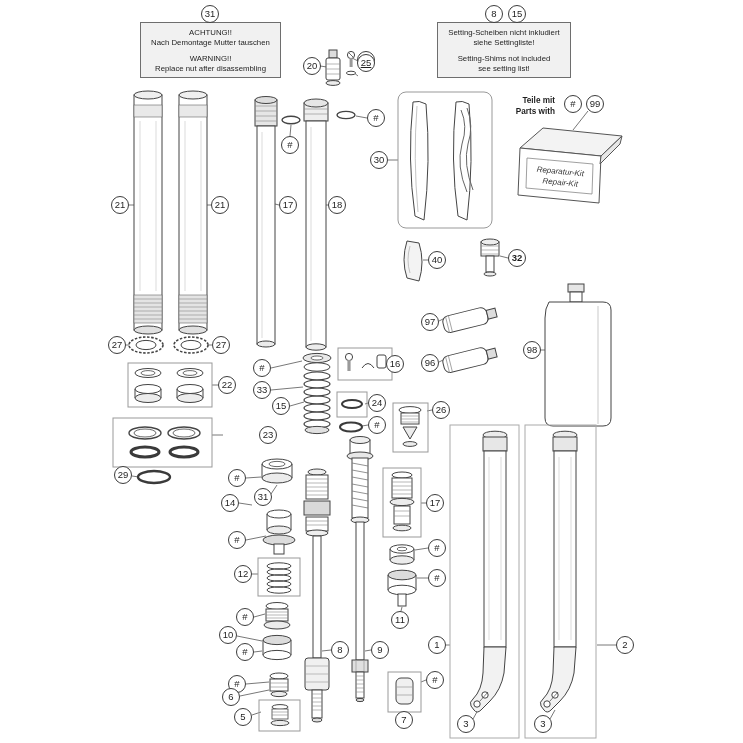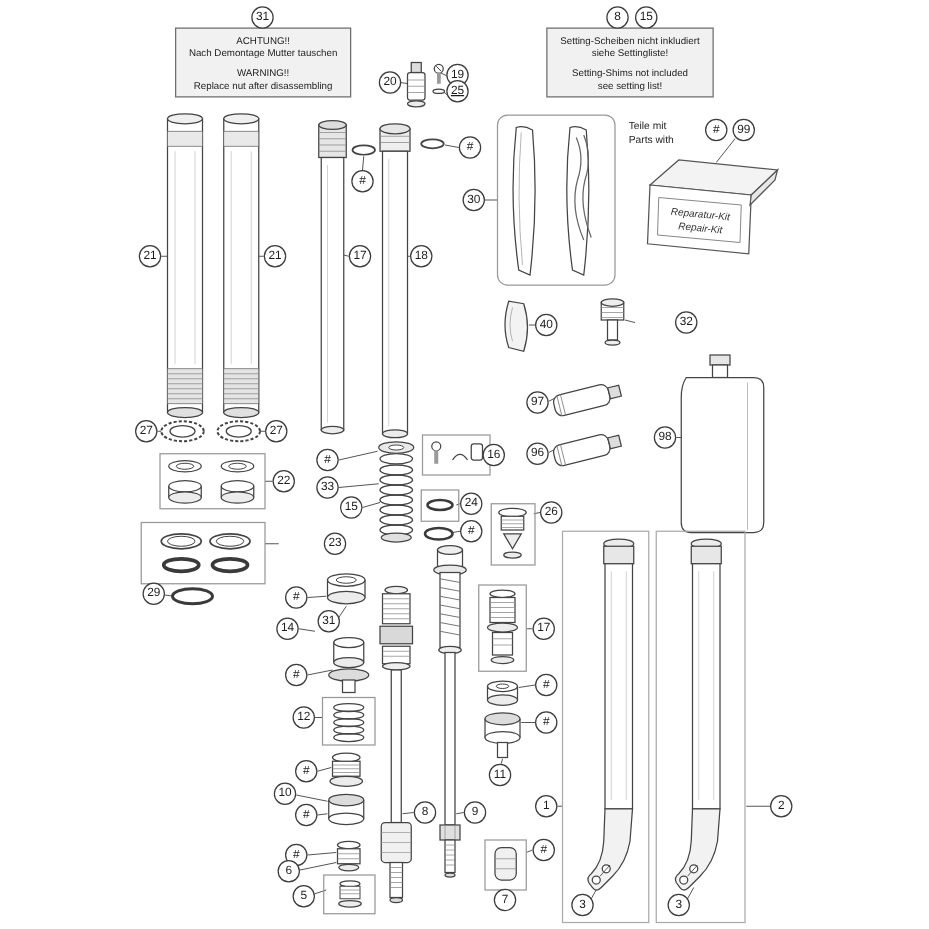--- a/index.html
+++ b/index.html
@@ -9,21 +9,21 @@
     position:absolute;width:18px;height:18px;box-sizing:border-box;
     border:1.2px solid #3c3c3c;border-radius:50%;background:#fff;color:#1e1e1e;
     font-size:9.5px;line-height:16px;text-align:center;z-index:5;
   }
   .note-box{
     position:absolute;background:#f1f1f1;border:1px solid #6e6e6e;box-sizing:border-box;
     padding-top:5px;z-index:2;text-align:center;color:#1e1e1e;
   }
   .note-line{font-size:7.8px;line-height:10.4px;white-space:nowrap;}
   .note-line.blank{height:5px;}
-  .parts-with{position:absolute;font-size:8.2px;line-height:11px;color:#1e1e1e;text-align:left;z-index:2;}
+  .parts-with{position:absolute;font-size:8.2px;line-height:11px;color:#1e1e1e;text-align:right;z-index:2;font-weight:bold;}
   .kit-text{font-family:"Liberation Sans",sans-serif;font-style:italic;font-size:8px;fill:#333;text-anchor:middle;}
 </style>
 </head>
 <body>
 
 <div class="stage">
 
   <svg class="art" width="743" height="743" viewBox="0 0 743 743" xmlns="http://www.w3.org/2000/svg">
     <defs>
       <g id="tube21">
@@ -406,32 +406,32 @@
     <div>Teile mit</div>
     <div>Parts with</div>
   </div>
 
   <div>
       <div class="badge" style="left: 201px; top: 5px;">31</div>
       <div class="badge" style="left: 485px; top: 5px;">8</div>
       <div class="badge" style="left: 508px; top: 5px;">15</div>
       <div class="badge" style="left: 303px; top: 57px;">20</div>
       <div class="badge" style="left: 357px; top: 51px;">19</div>
-      <div class="badge" style="left: 357px; top: 64px; text-decoration: underline;">25</div>
+      <div class="badge" style="left: 357px; top: 54px; text-decoration: underline;">25</div>
       <div class="badge" style="left: 281px; top: 136px;">#</div>
       <div class="badge" style="left: 367px; top: 109px;">#</div>
       <div class="badge" style="left: 564px; top: 95px;">#</div>
       <div class="badge" style="left: 586px; top: 95px;">99</div>
       <div class="badge" style="left: 370px; top: 151px;">30</div>
       <div class="badge" style="left: 111px; top: 196px;">21</div>
       <div class="badge" style="left: 211px; top: 196px;">21</div>
       <div class="badge" style="left: 279px; top: 196px;">17</div>
       <div class="badge" style="left: 328px; top: 196px;">18</div>
       <div class="badge" style="left: 428px; top: 251px;">40</div>
-      <div class="badge" style="left: 540px; top: 249px;">32</div>
+      <div class="badge" style="left: 508px; top: 249px; font-weight: bold;">32</div>
       <div class="badge" style="left: 421px; top: 313px;">97</div>
       <div class="badge" style="left: 421px; top: 354px;">96</div>
       <div class="badge" style="left: 523px; top: 341px;">98</div>
       <div class="badge" style="left: 108px; top: 336px;">27</div>
       <div class="badge" style="left: 212px; top: 336px;">27</div>
       <div class="badge" style="left: 386px; top: 355px;">16</div>
       <div class="badge" style="left: 253px; top: 359px;">#</div>
       <div class="badge" style="left: 218px; top: 376px;">22</div>
       <div class="badge" style="left: 253px; top: 381px;">33</div>
       <div class="badge" style="left: 368px; top: 394px;">24</div>

